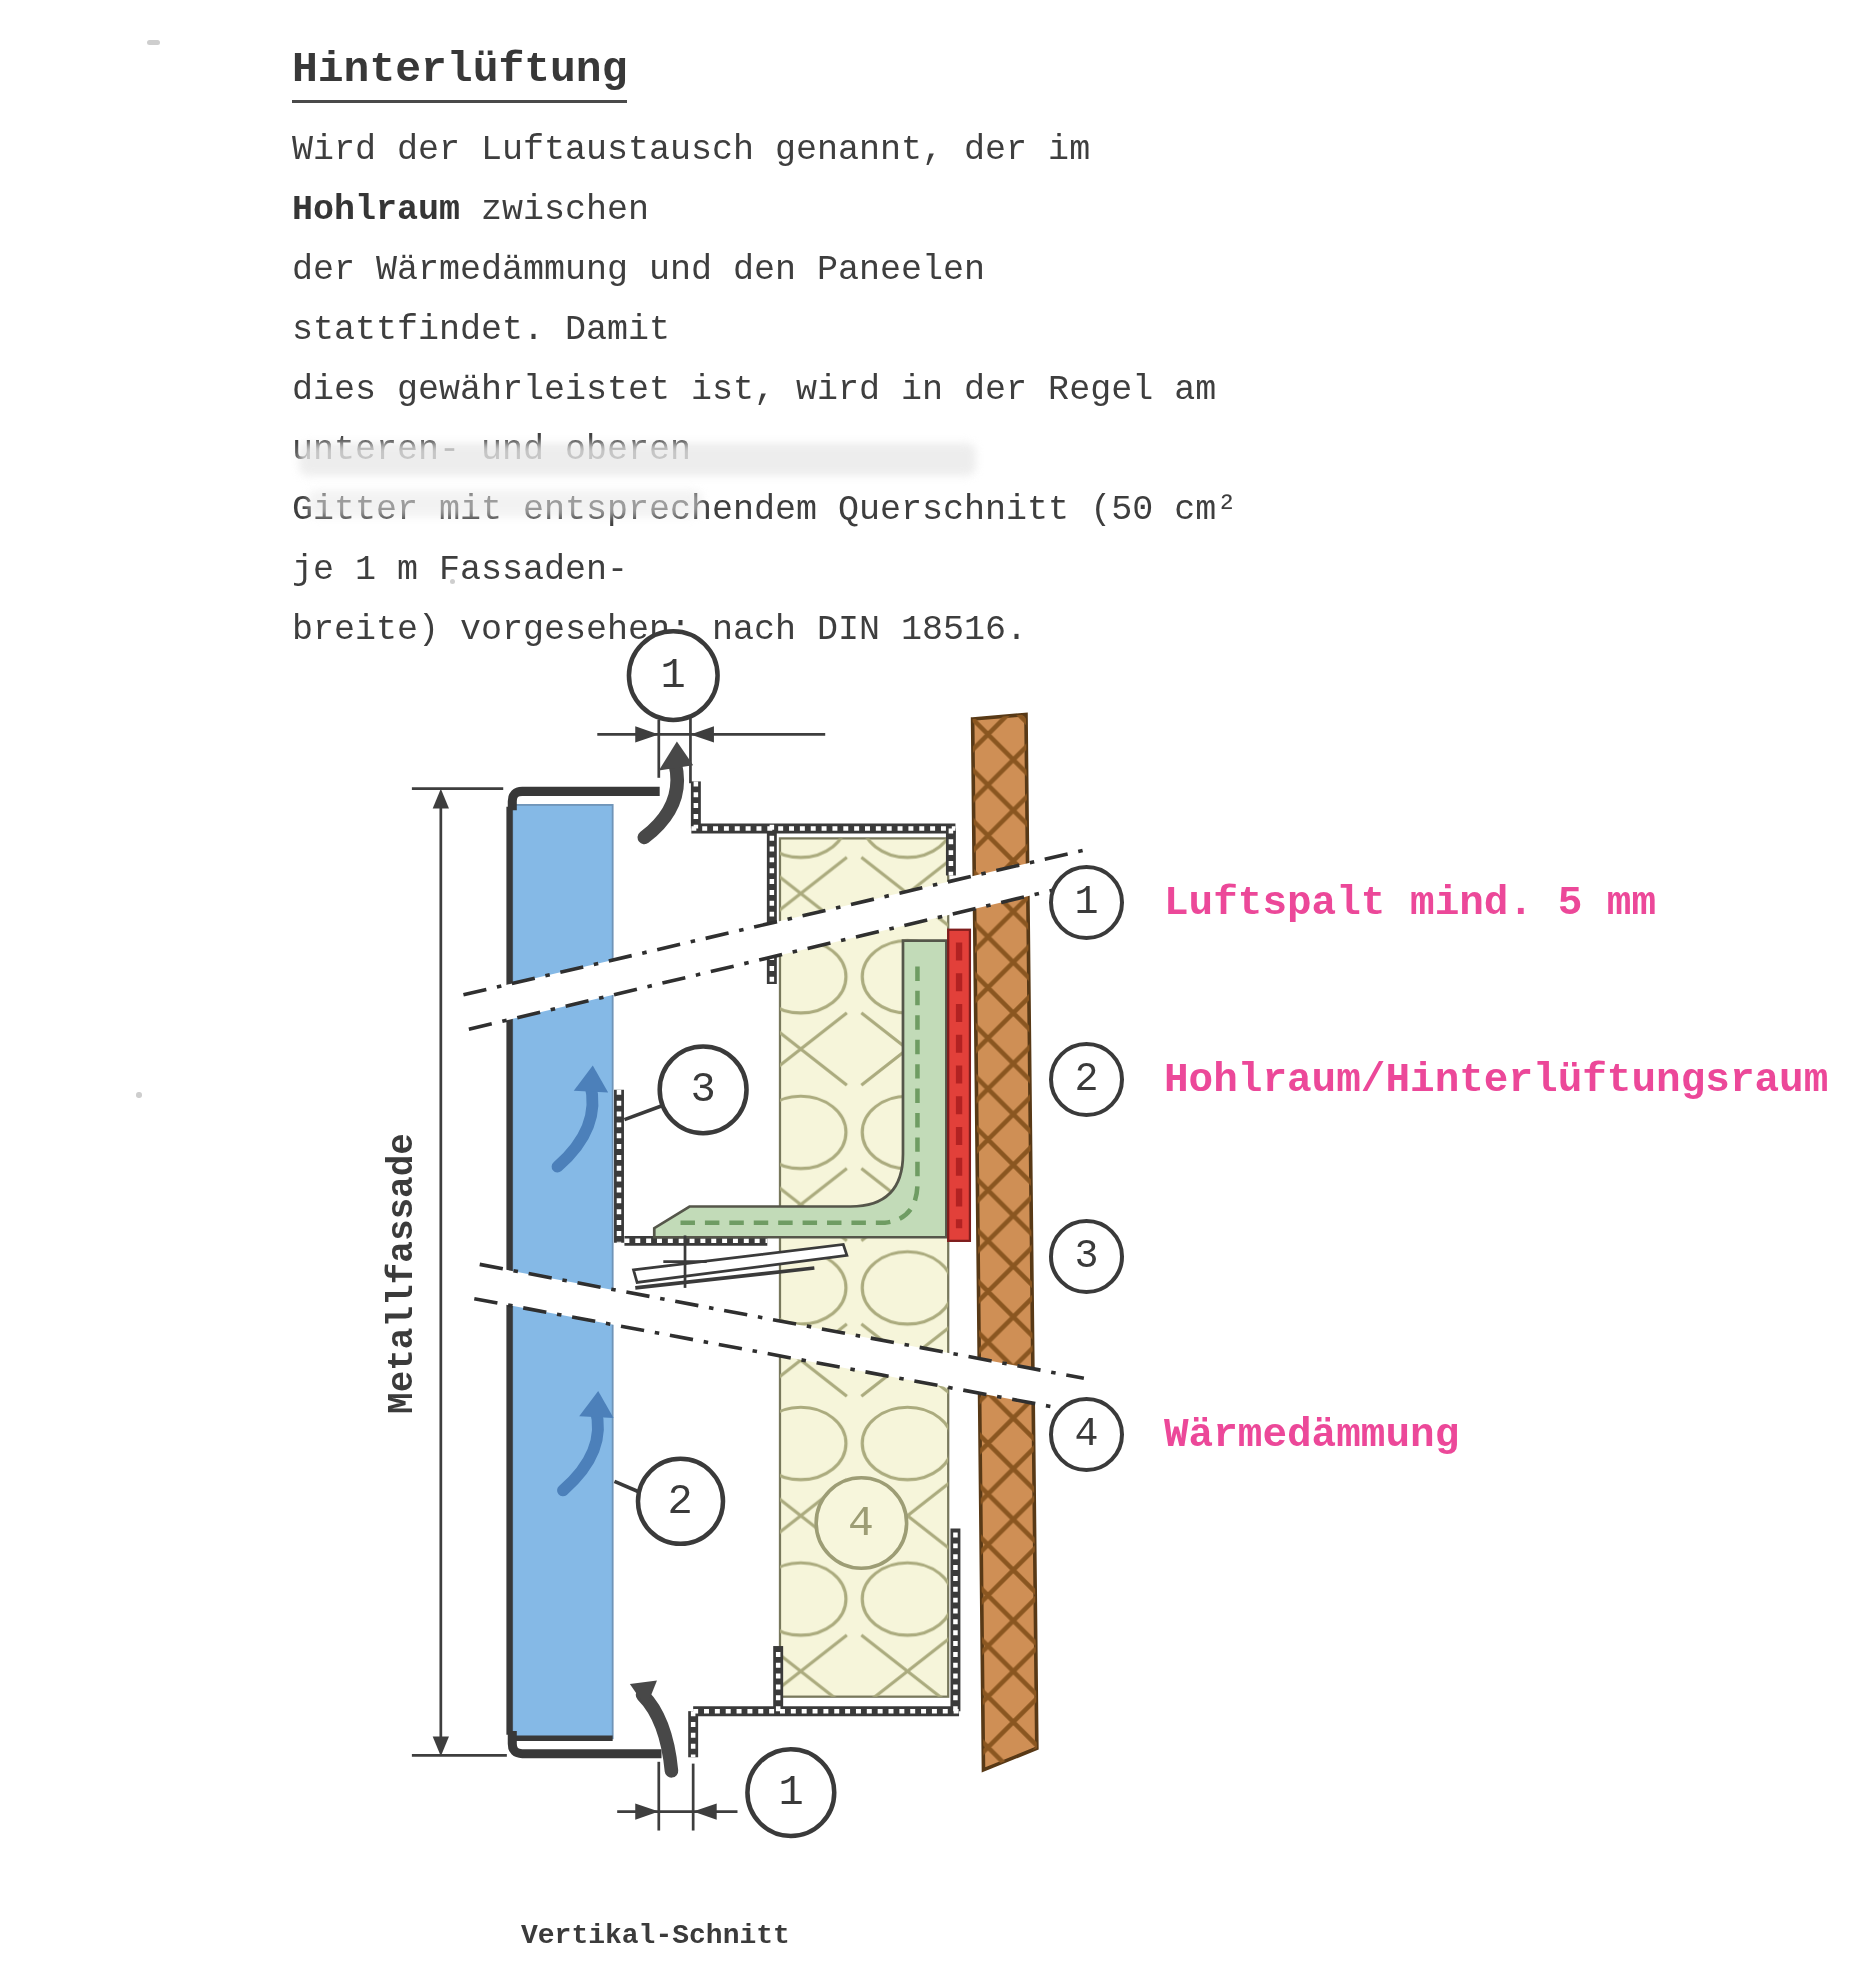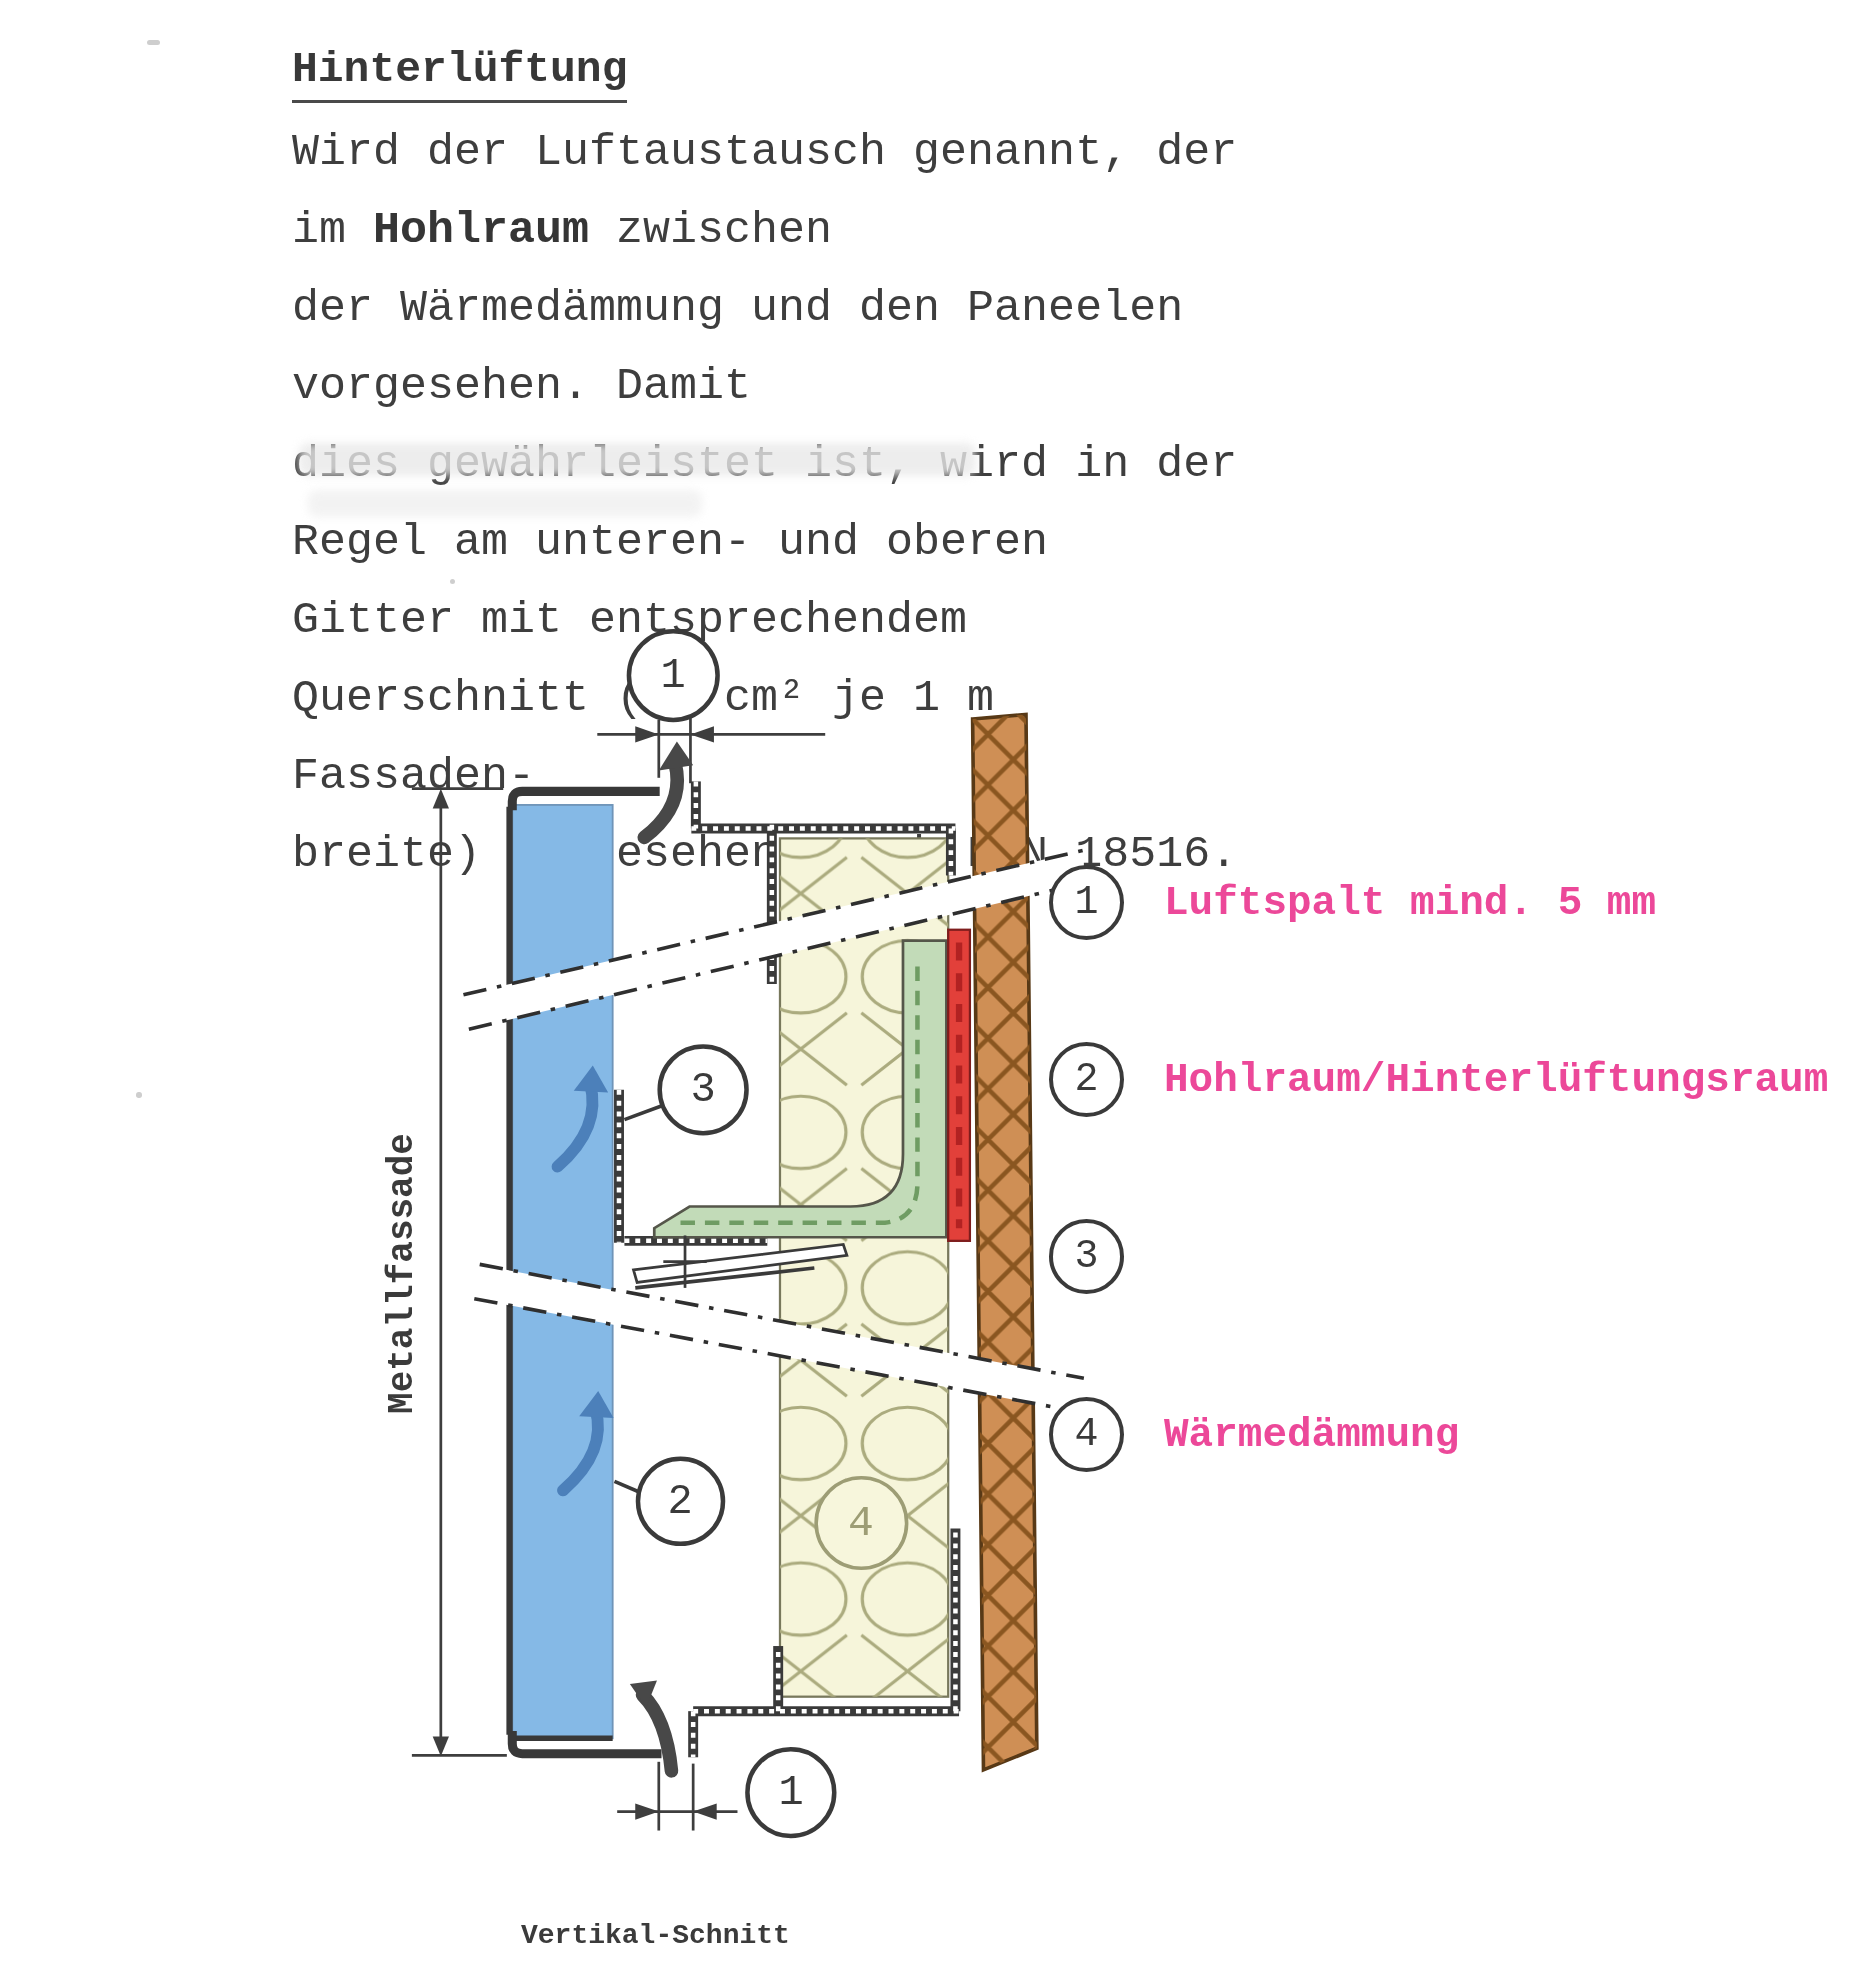--- a/index.html
+++ b/index.html
@@ -1,21 +1,21 @@
 <!DOCTYPE html>
 <html style="font-size:14.5px"><head>
 <meta charset="utf-8">
 <style>
   html,body{margin:0;padding:0;background:#ffffff;}
   #stage{position:relative;width:1853px;height:1987px;background:#ffffff;overflow:hidden;
          font-family:Liberation Mono, monospace;color:#3f3f3f;padding-left:48px;}
   .abs{position:absolute;}
   #heading{left:292px;top:45px;font-size:43px;font-weight:bold;color:#383838;
            border-bottom:3.6px solid #4a4a4a;padding-bottom:6.3px;}
-  #paragraph{left:292px;top:114px;font-size:45px;line-height:78px;color:#3e3e3e;width:950px;}
+  #paragraph{left:292px;top:120px;font-size:35px;line-height:60px;color:#3e3e3e;width:950px;}
   #paragraph b{font-weight:bold;color:#353535;}
   .ghost{position:absolute;background:#e9e9e9;filter:blur(4.5px);border-radius:9px;opacity:.8;}
   .speck{position:absolute;background:#b9b9b9;border-radius:2.7px;opacity:.7;}
   .cnum{position:absolute;width:109px;text-align:center;font-size:42px;color:#3a3a3a;
         transform:translate(-50%,-50%);font-weight:400;}
   .cnum.olive{color:#9d9d75;font-size:43px;}
   .legend-row{position:absolute;left:1049px;display:flex;align-items:center;}
   .legend-circle{width:67px;height:67px;border:4.5px solid #3a3a3a;border-radius:50%;
                  display:flex;align-items:center;justify-content:center;
                  font-size:40px;color:#3a3a3a;flex:0 0 auto;background:#fff;}
@@ -26,21 +26,21 @@
   svg{position:absolute;left:0;top:0;}
 </style>
 </head>
 <body>
 
 <div id="stage">
 
   <div id="heading" class="abs">Hinterlüftung</div>
   <div id="paragraph" class="abs">
     <div><span>Wird der Luftaustausch genannt, der im </span><b>Hohlraum</b><span> zwischen</span></div>
-    <div>der Wärmedämmung und den Paneelen vorgesehen. Damit</div>
+    <div>der Wärmedämmung und den Paneelen stattfindet. Damit</div>
     <div>dies gewährleistet ist, wird in der Regel am unteren- und oberen</div>
     <div>Gitter mit entsprechendem Querschnitt (50 cm² je 1 m Fassaden-</div>
     <div>breite) vorgesehen; nach DIN 18516.</div>
   </div>
 
   <div class="ghost" style="left:299px;top:443px;width:677px;height:33px;"></div>
   <div class="ghost" style="left:308px;top:490px;width:394px;height:27px;opacity:.55;"></div>
   <div class="speck" style="left:147px;top:40px;width:12.7px;height:4.5px;"></div>
   <div class="speck" style="left:136px;top:1092px;width:6.3px;height:6.3px;"></div>
   <div class="speck" style="left:450px;top:579px;width:5.4px;height:5.4px;"></div>

